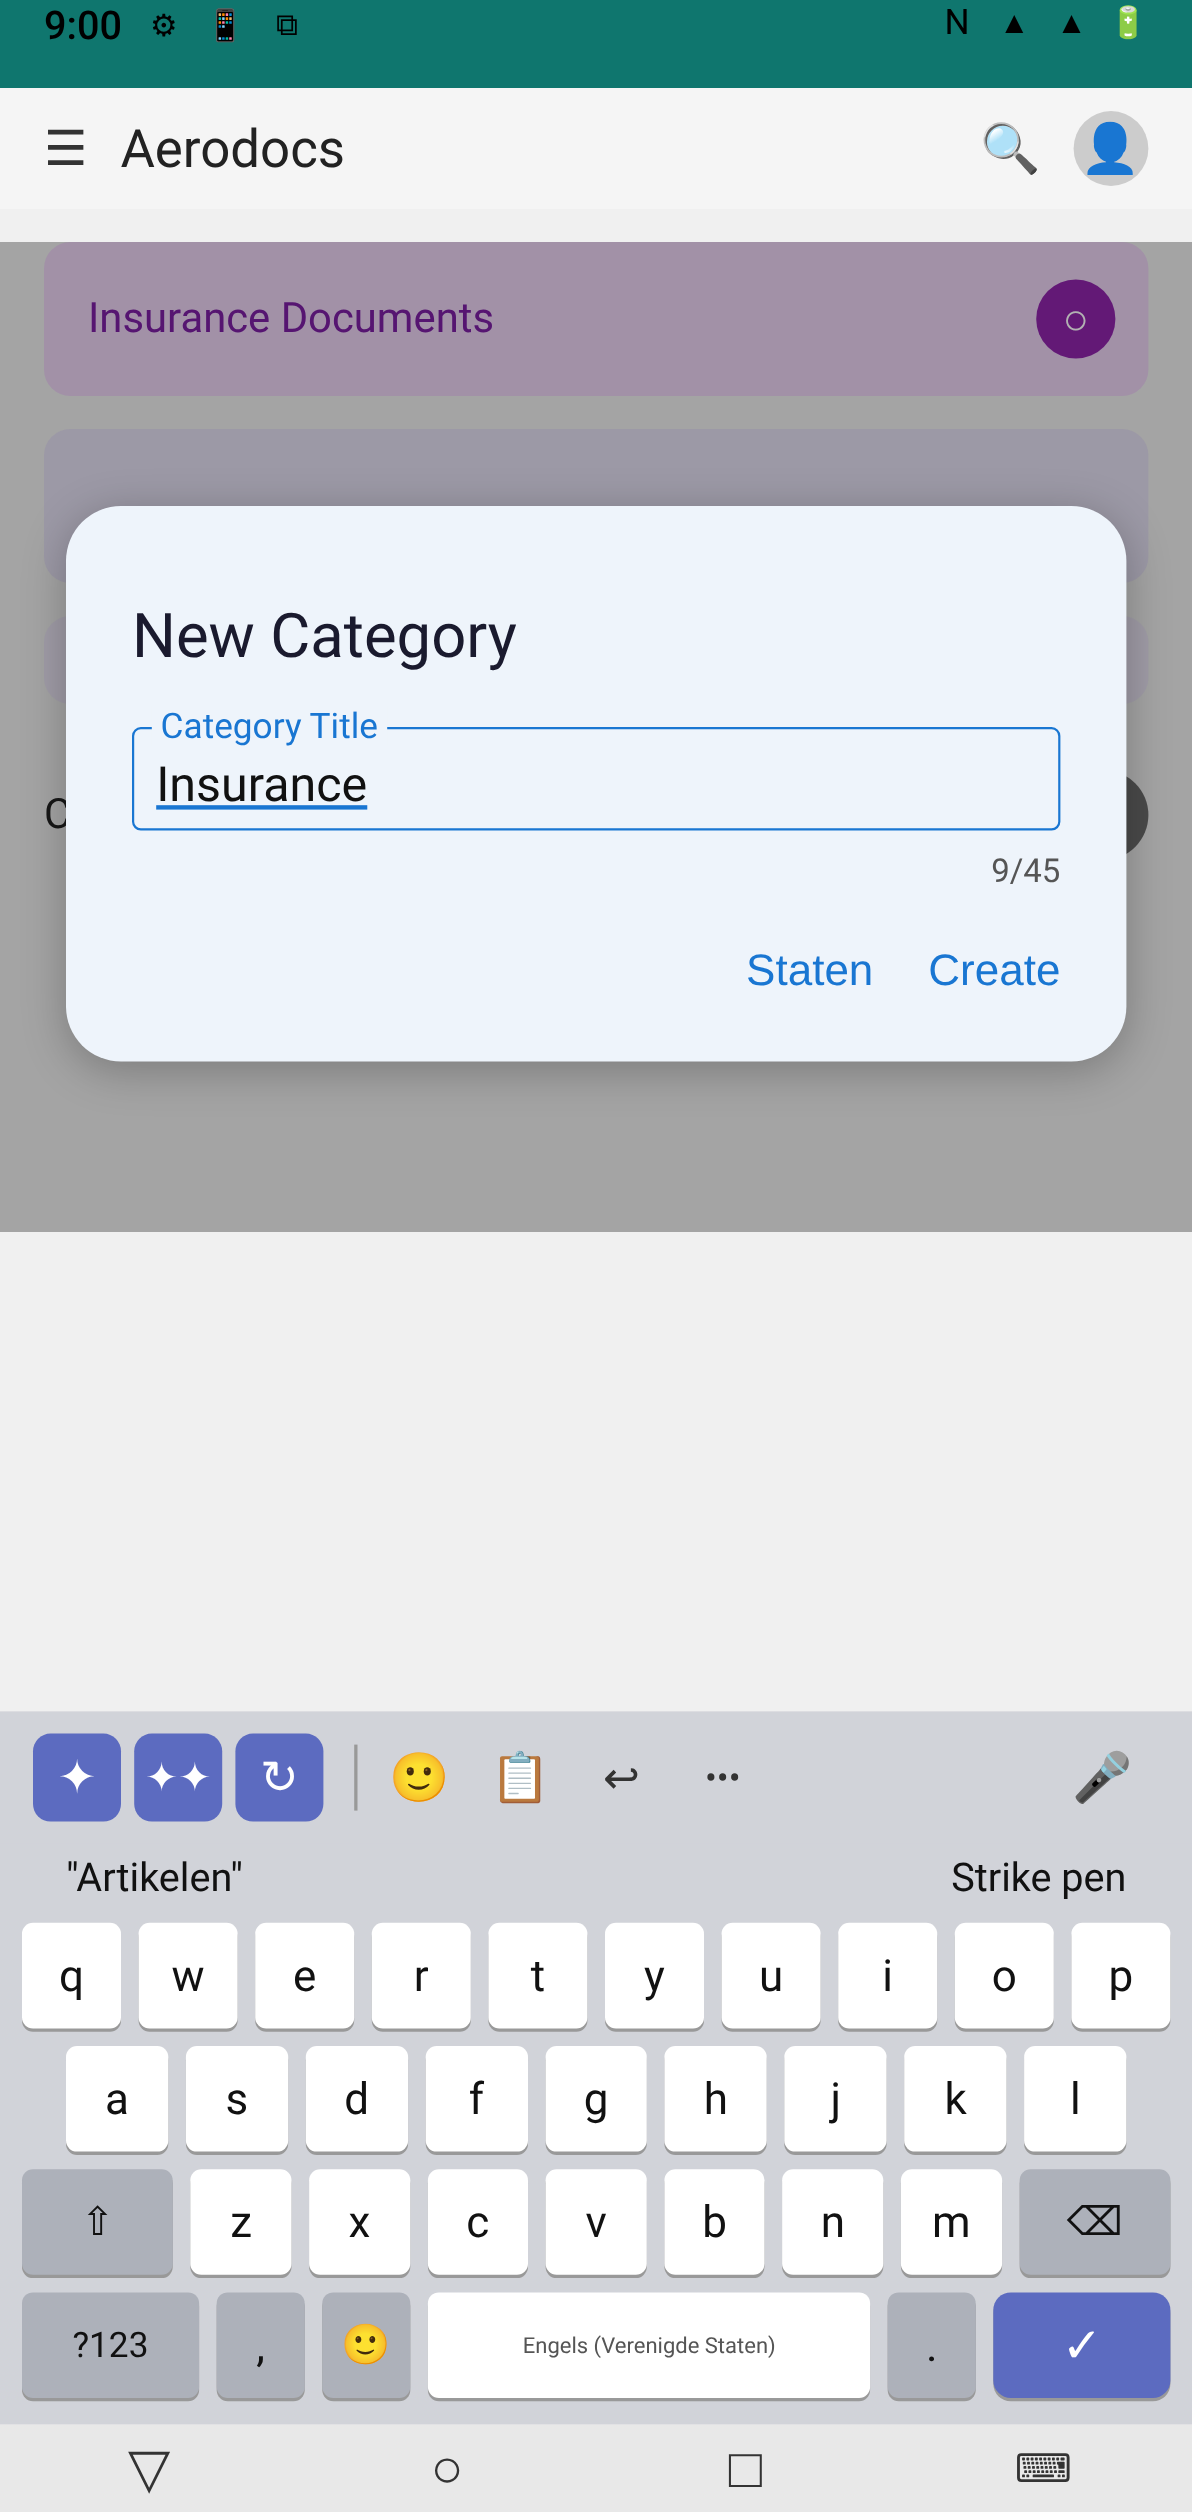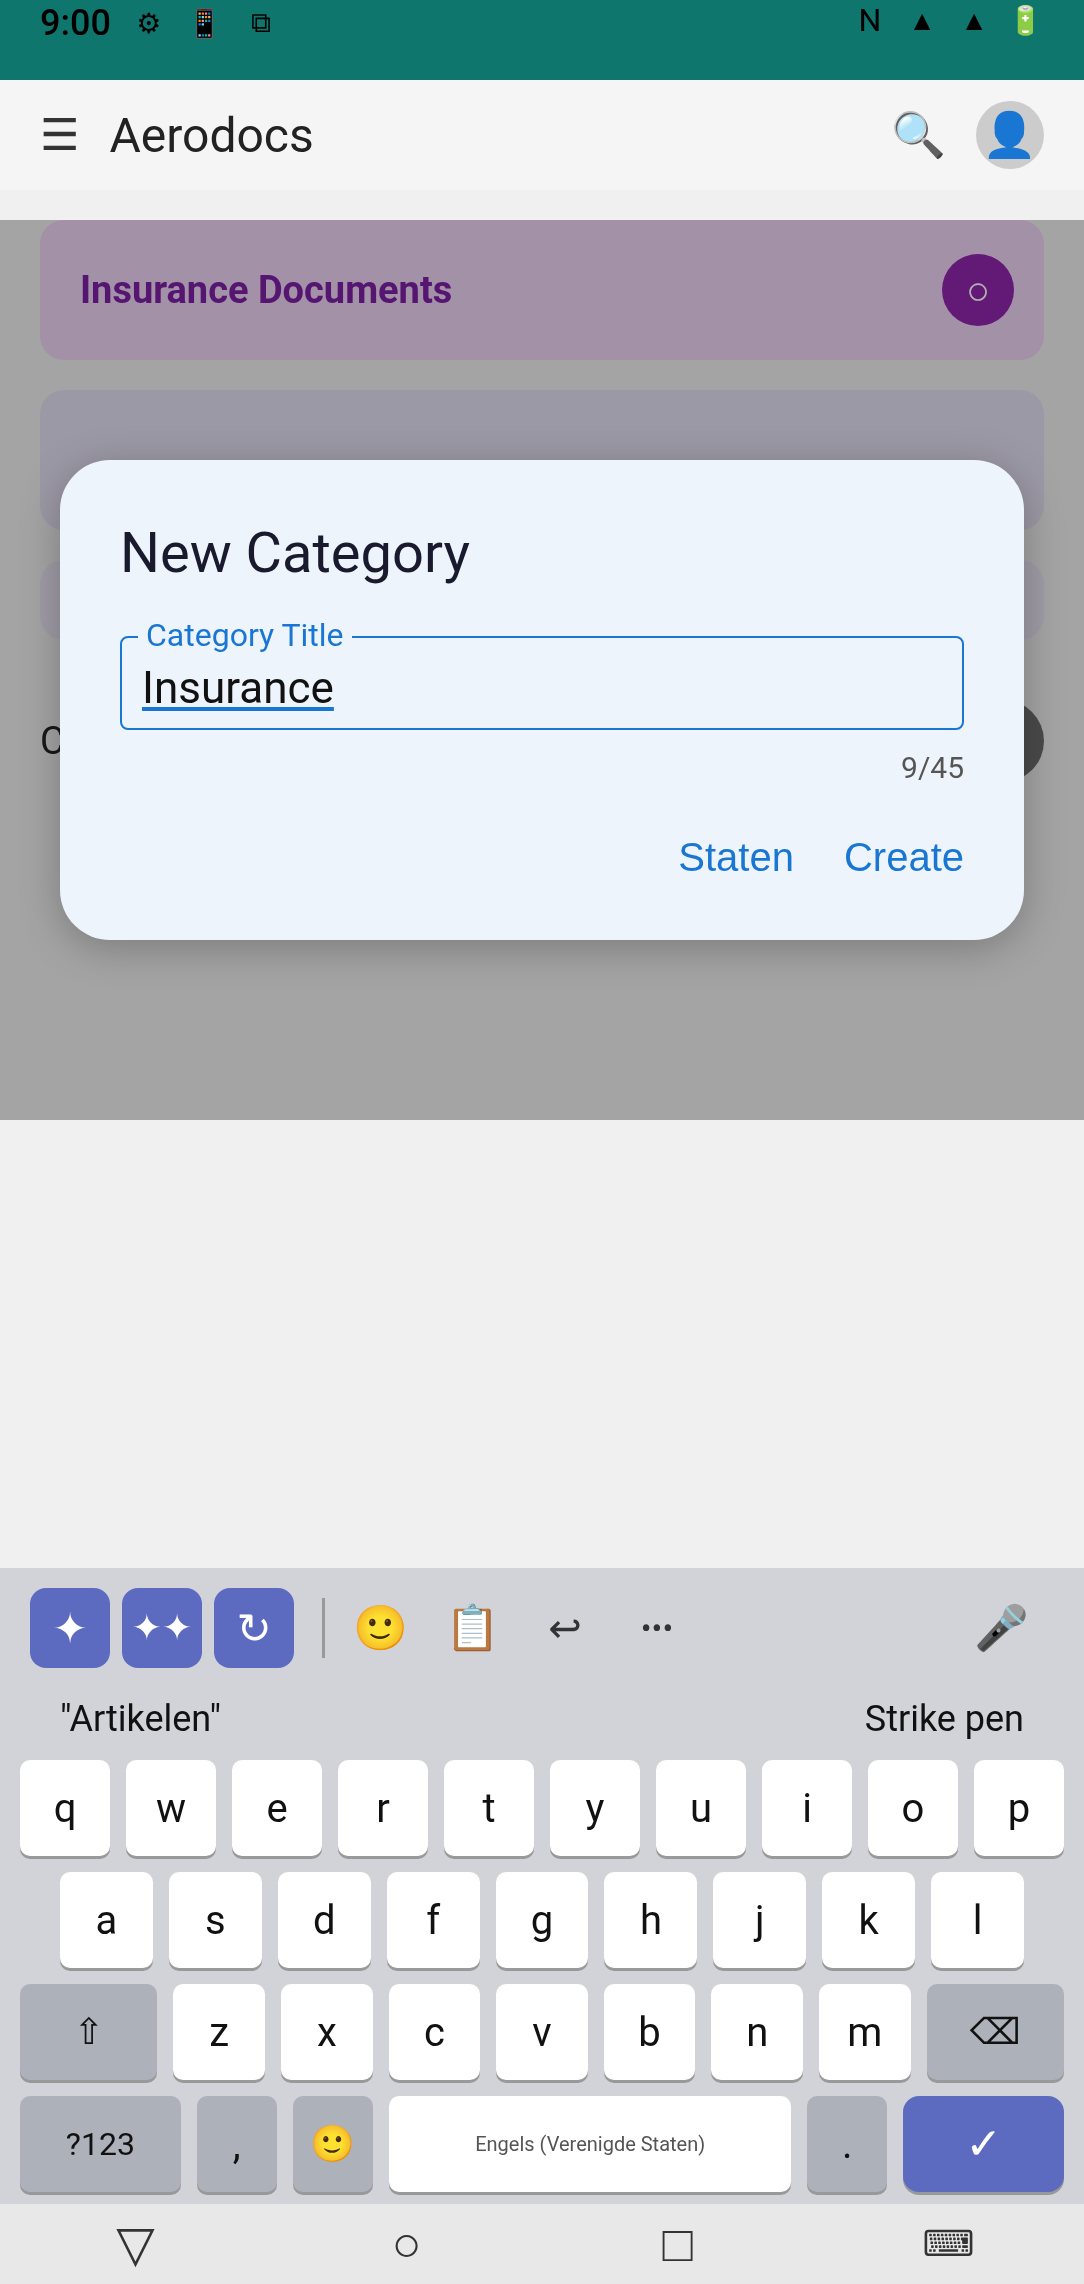--- a/index.html
+++ b/index.html
@@ -120,21 +120,21 @@
       background: #e8d0f0;
     }
     .card-lavender {
       background: #d8d0f0;
     }
     .card-light-purple {
       background: #e0d5f5;
     }
     .card-title {
       font-size: 38px;
-      font-weight: 700;
+      font-weight: 400;
       color: #7b1fa2;
     }
     .card-fab {
       width: 72px;
       height: 72px;
       border-radius: 50%;
       background: #8e24aa;
       display: flex;
       align-items: center;
       justify-content: center;
@@ -186,21 +186,21 @@
     }
 
     
     .dialog {
       position: absolute;
       top: 240px;
       left: 60px;
       right: 60px;
       background: #eef4fb;
       border-radius: 50px;
-      padding: 60px 60px 50px;
+      padding: 85px 60px 50px;
       z-index: 20;
       box-shadow: 0 8px 40px rgba(0,0,0,0.25);
     }
     .dialog-title {
       font-size: 56px;
       font-weight: 400;
       color: #1a1a2e;
       margin-bottom: 50px;
     }
     .input-wrapper {
@@ -356,21 +356,21 @@
       background: #5c6bc0;
       color: #fff;
       border-radius: 16px;
     }
 
     
     .key-bottom-row {
       display: flex;
       justify-content: center;
       gap: 16px;
-      padding: 0 20px 12px;
+      padding: 0 20px 24px;
     }
 
     
     .nav-bar {
       position: absolute;
       bottom: 0;
       left: 0;
       right: 0;
       height: 80px;
       background: #e8e8e8;

